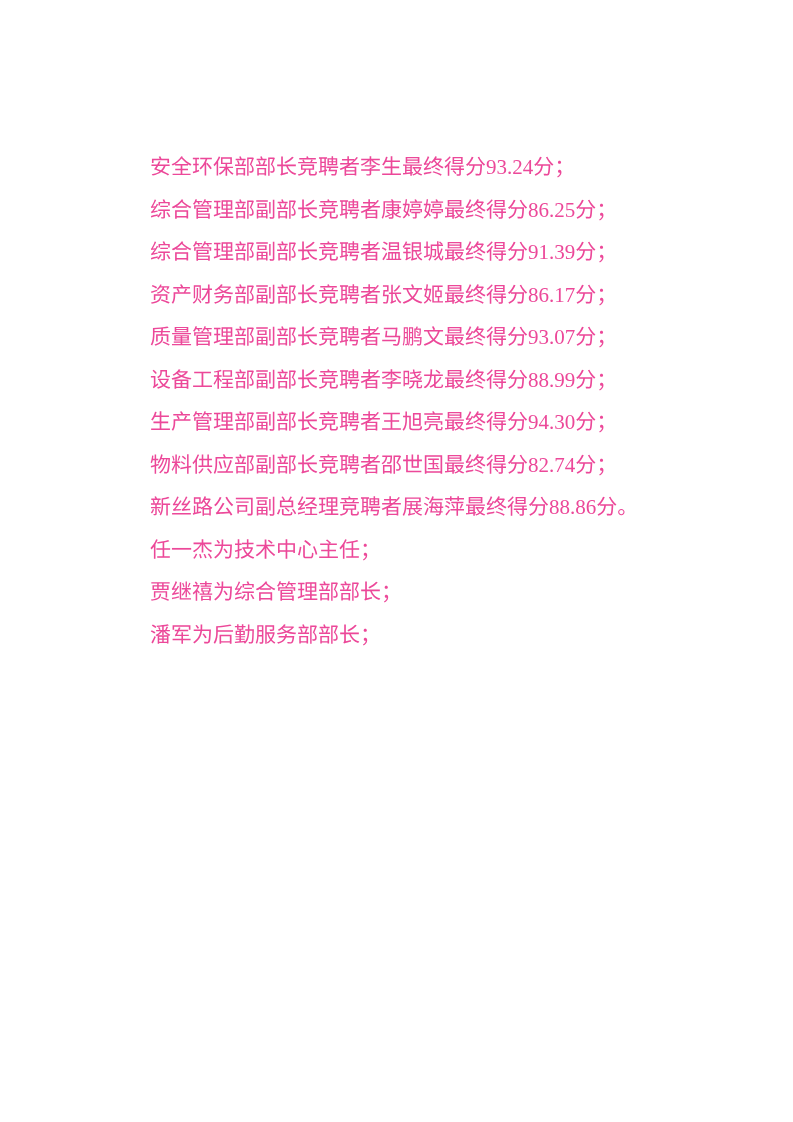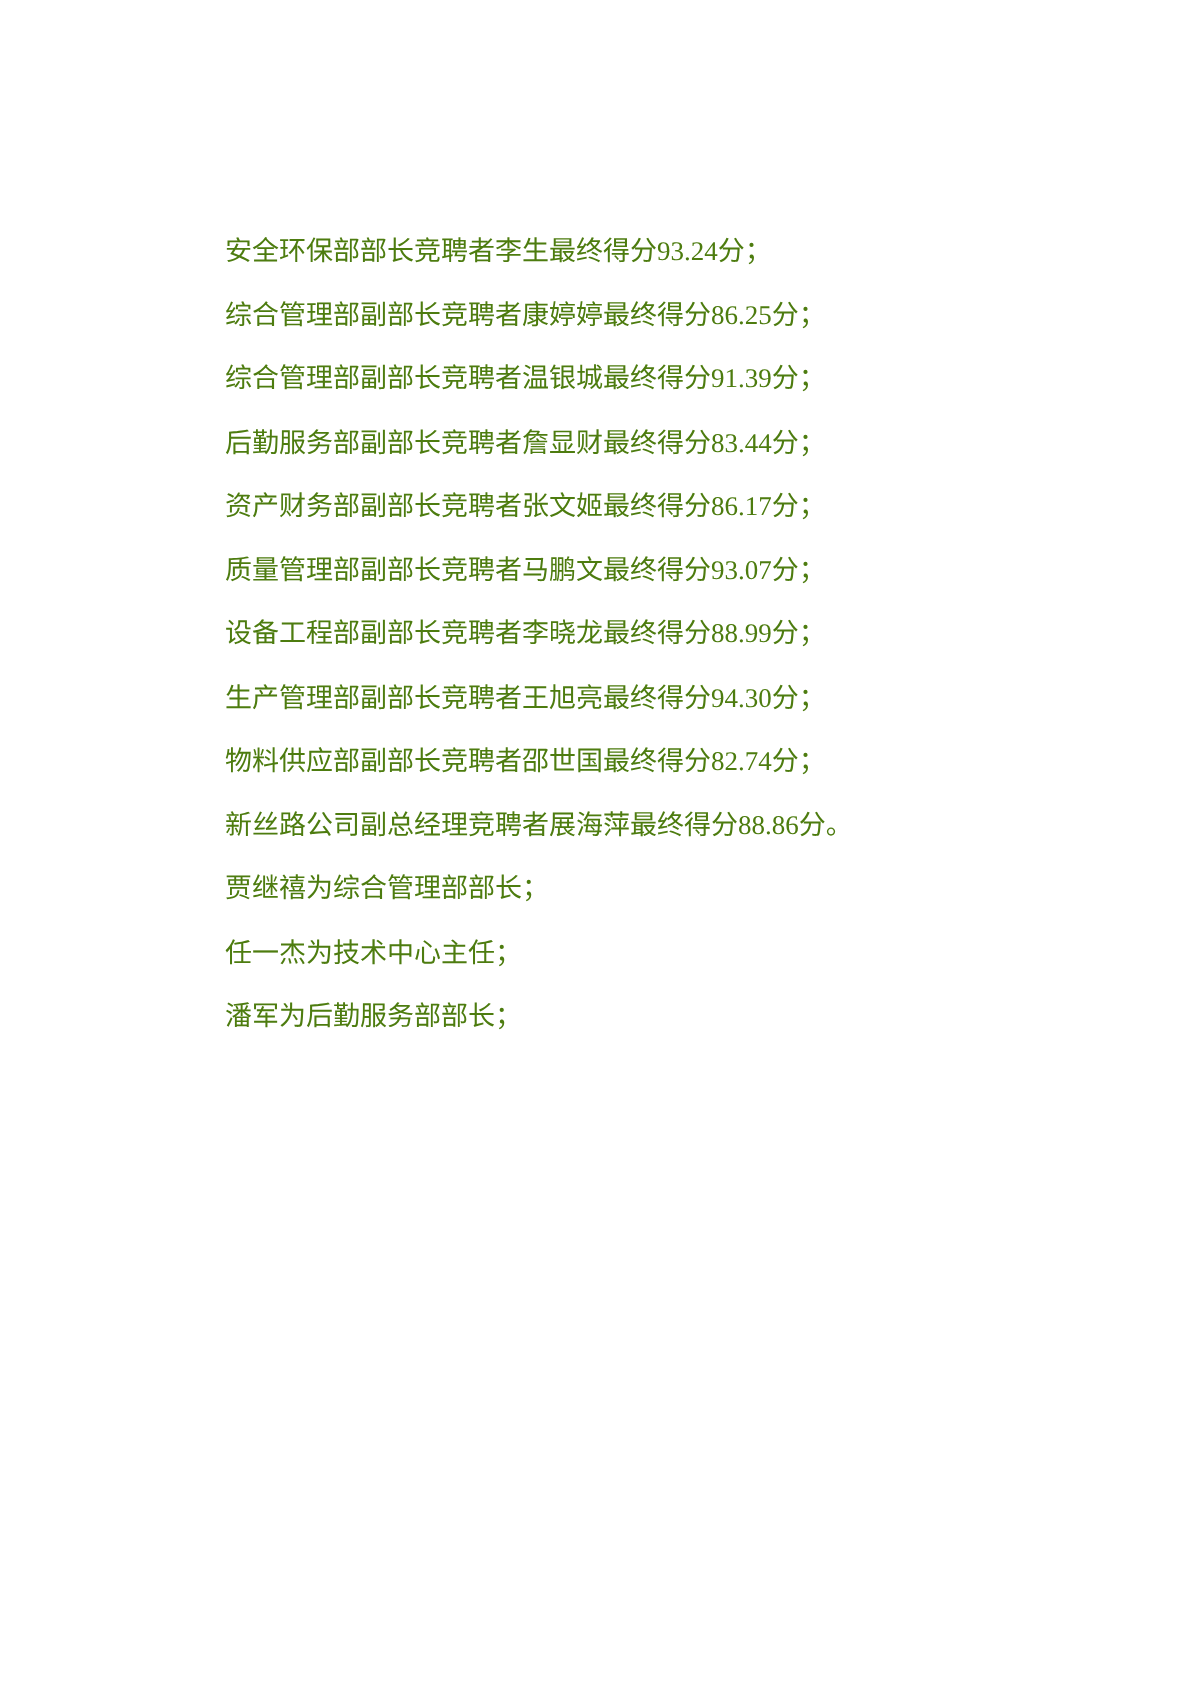--- a/index.html
+++ b/index.html
@@ -17,52 +17,51 @@
     overflow: hidden;
   }
   .doc-body {
     position: absolute;
     top: 0;
     left: 0;
     box-sizing: border-box;
     width: 793px;
     padding: 146px 108px 0 108px;
     font-family: "Liberation Serif", "DejaVu Serif", serif;
-    font-size: 18px;
+    font-size: 21px;
     line-height: 42.5px;
-    color: #4d7c0f;
+    color: #ec4899;
   }
   .para {
     margin: 0;
     padding: 0;
     text-indent: 42px;
     text-align: justify;
     word-break: break-all;
   }
 </style>
 </head>
 <body>
 
 <div class="page">
   <div class="doc-body">
 
     <div>
         <p class="para">安全环保部部长竞聘者李生最终得分93.24分；</p>
         <p class="para">综合管理部副部长竞聘者康婷婷最终得分86.25分；</p>
         <p class="para">综合管理部副部长竞聘者温银城最终得分91.39分；</p>
-        <p class="para">后勤服务部副部长竞聘者詹显财最终得分83.44分；</p>
         <p class="para">资产财务部副部长竞聘者张文姬最终得分86.17分；</p>
         <p class="para">质量管理部副部长竞聘者马鹏文最终得分93.07分；</p>
         <p class="para">设备工程部副部长竞聘者李晓龙最终得分88.99分；</p>
         <p class="para">生产管理部副部长竞聘者王旭亮最终得分94.30分；</p>
         <p class="para">物料供应部副部长竞聘者邵世国最终得分82.74分；</p>
         <p class="para">新丝路公司副总经理竞聘者展海萍最终得分88.86分。</p>
       </div>
 
 
     <div>
+        <p class="para">任一杰为技术中心主任；</p>
         <p class="para">贾继禧为综合管理部部长；</p>
-        <p class="para">任一杰为技术中心主任；</p>
         <p class="para">潘军为后勤服务部部长；</p>
       </div>
 
   </div>
 </div>
 
 </body></html>

